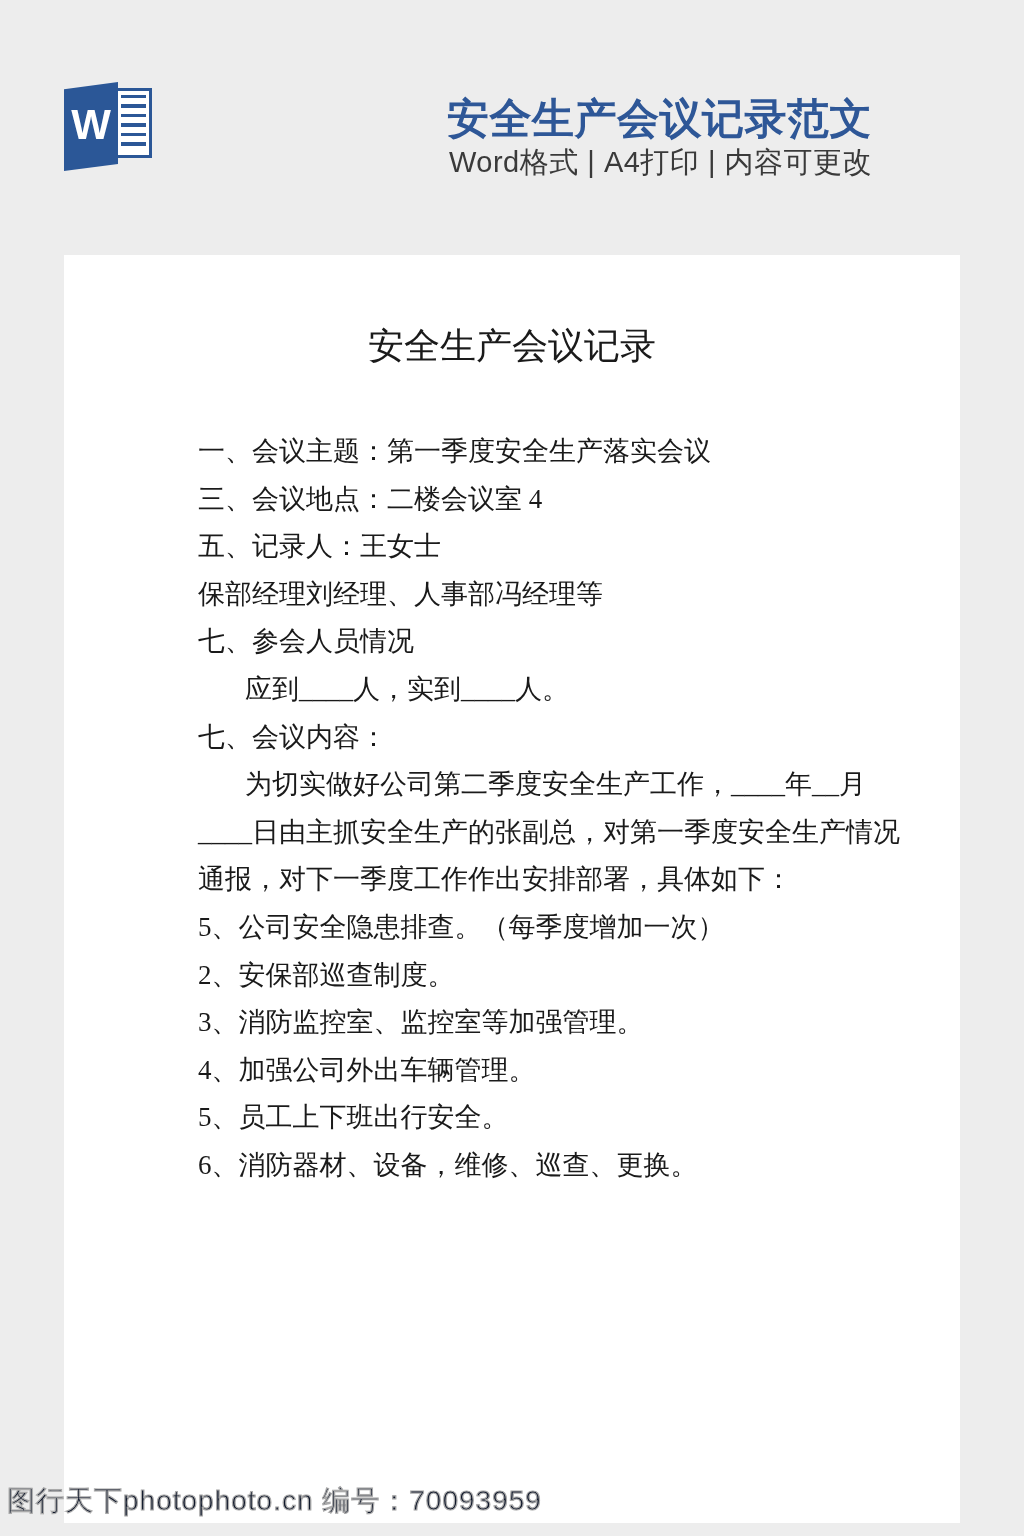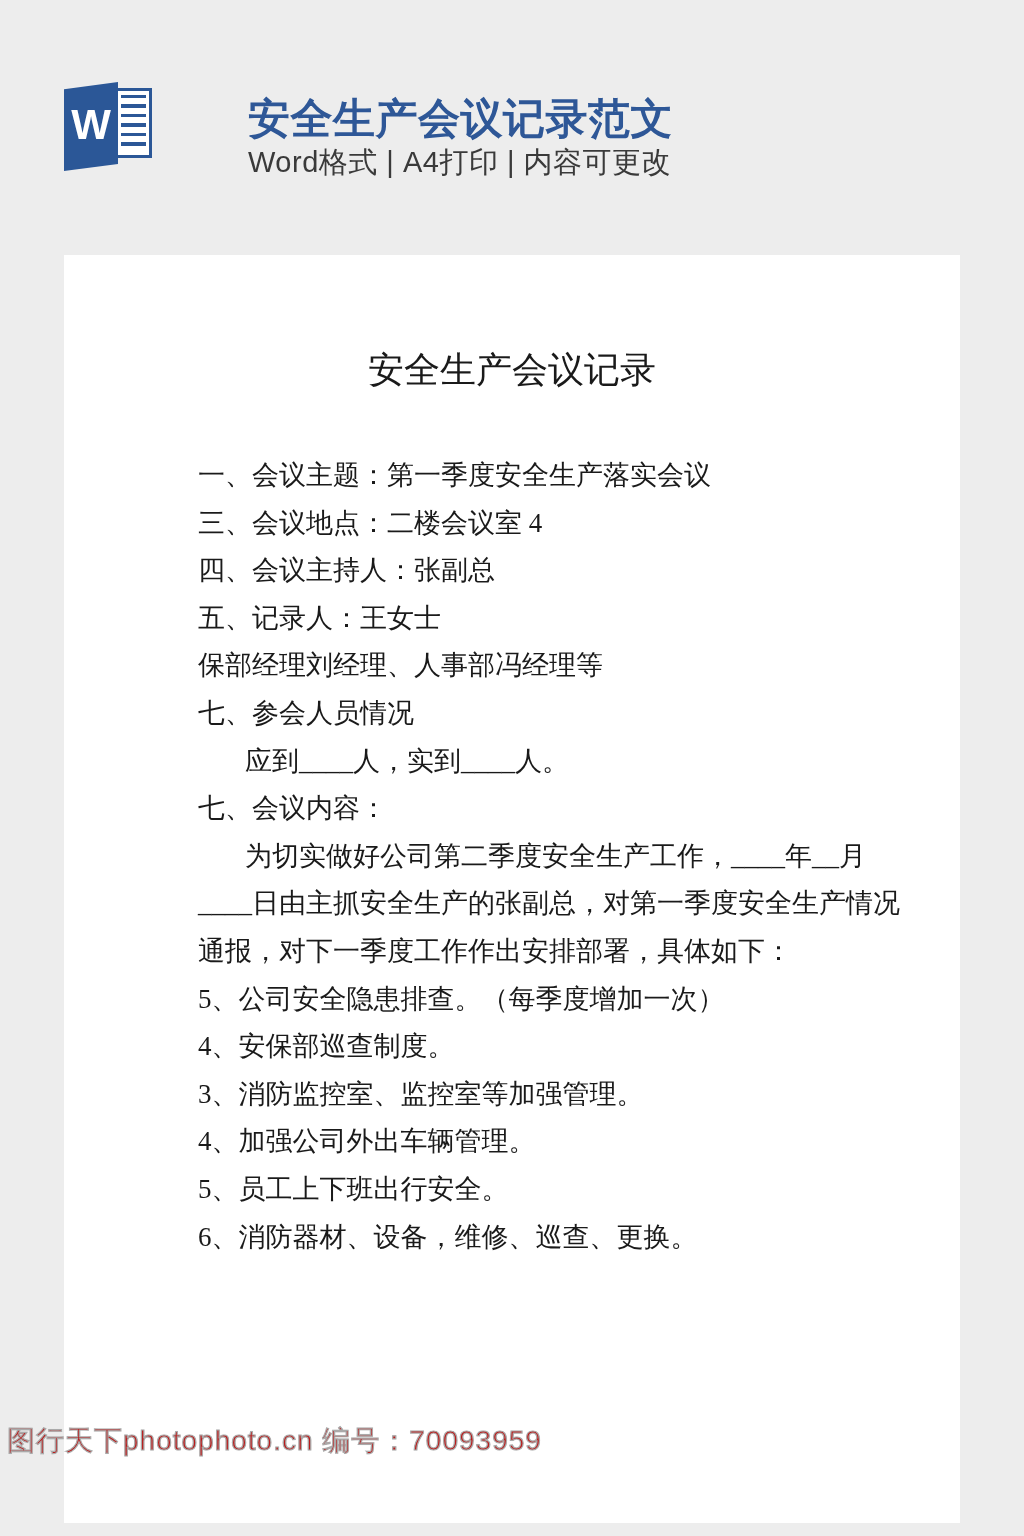--- a/index.html
+++ b/index.html
@@ -28,55 +28,55 @@
     background: #2b5797;
     clip-path: polygon(0 8%, 100% 0, 100% 91%, 0 99%);
     display: flex; align-items: center; justify-content: center;
   }
   .logo-w {
     color: #ffffff; font-size: 42px; font-weight: 700;
     font-family: "Liberation Sans", sans-serif; line-height: 1;
     padding-bottom: 4px;
   }
 
-  .header-text { position: absolute; left: 248px; top: 96px; width: 640px; text-align: left; }
+  .header-text { position: absolute; left: 232px; top: 96px; width: 640px; text-align: right; }
   .header-title {
     font-size: 42px; font-weight: 700; color: #2e5797;
     letter-spacing: 0.5px; line-height: 1.1; white-space: nowrap;
   }
   .header-subtitle {
     margin-top: 1px; font-size: 29px; color: #3a3a3a;
     letter-spacing: 0.5px; white-space: nowrap;
   }
 
   
   .page {
     position: absolute; left: 64px; top: 255px;
     width: 896px; height: 1268px; background: #ffffff;
   }
   .doc {
     position: absolute; left: 134px; top: 0; width: 628px;
     font-family: "Liberation Serif", "DejaVu Serif", serif;
     color: #1a1a1a;
   }
   .doc-title {
-    margin-top: 91px; margin-bottom: 58px;
+    margin-top: 67px; margin-bottom: 58px;
     text-align: center; font-size: 36px; line-height: 48px;
     white-space: nowrap;
   }
   .doc-line {
     font-size: 27px; line-height: 47.6px; white-space: nowrap;
   }
   .doc-line.indent { padding-left: 47px; }
 
   
   .watermark {
-    position: absolute; left: 7px; top: 1422px;
+    position: absolute; left: 7px; top: 1482px;
     font-size: 28px; letter-spacing: 1px; white-space: nowrap;
-    color: #b91c1c;
+    color: #0f172a;
     -webkit-text-stroke: 1.2px #aaaaaa;
     text-shadow: 0 0 1px #b5b5b5;
     font-family: "Liberation Sans", "DejaVu Sans", sans-serif;
   }
 </style>
 </head>
 <body>
 
 <div class="canvas">
 
@@ -93,31 +93,30 @@
       <div class="header-title">安全生产会议记录范文</div>
       <div class="header-subtitle">Word格式 | A4打印 | 内容可更改</div>
     </div>
   </div>
 
   <div class="page">
     <div class="doc">
       <div class="doc-title">安全生产会议记录</div>
       <div class="doc-line">一、会议主题：第一季度安全生产落实会议</div>
       <div class="doc-line">三、会议地点：二楼会议室 4</div>
-      <div class="doc-line">四、会议主持人：张副总</div>
       <div class="doc-line">五、记录人：王女士</div>
       <div class="doc-line">保部经理刘经理、人事部冯经理等</div>
       <div class="doc-line">七、参会人员情况</div>
       <div class="doc-line indent">应到____人，实到____人。</div>
       <div class="doc-line">七、会议内容：</div>
       <div class="doc-line indent">为切实做好公司第二季度安全生产工作，____年__月</div>
       <div class="doc-line">____日由主抓安全生产的张副总，对第一季度安全生产情况</div>
       <div class="doc-line">通报，对下一季度工作作出安排部署，具体如下：</div>
       <div class="doc-line">5、公司安全隐患排查。（每季度增加一次）</div>
-      <div class="doc-line">4、安保部巡查制度。</div>
+      <div class="doc-line">2、安保部巡查制度。</div>
       <div class="doc-line">3、消防监控室、监控室等加强管理。</div>
       <div class="doc-line">4、加强公司外出车辆管理。</div>
       <div class="doc-line">5、员工上下班出行安全。</div>
       <div class="doc-line">6、消防器材、设备，维修、巡查、更换。</div>
     </div>
   </div>
 
   <div class="watermark">图行天下photophoto.cn 编号：70093959</div>
 
 </div>

